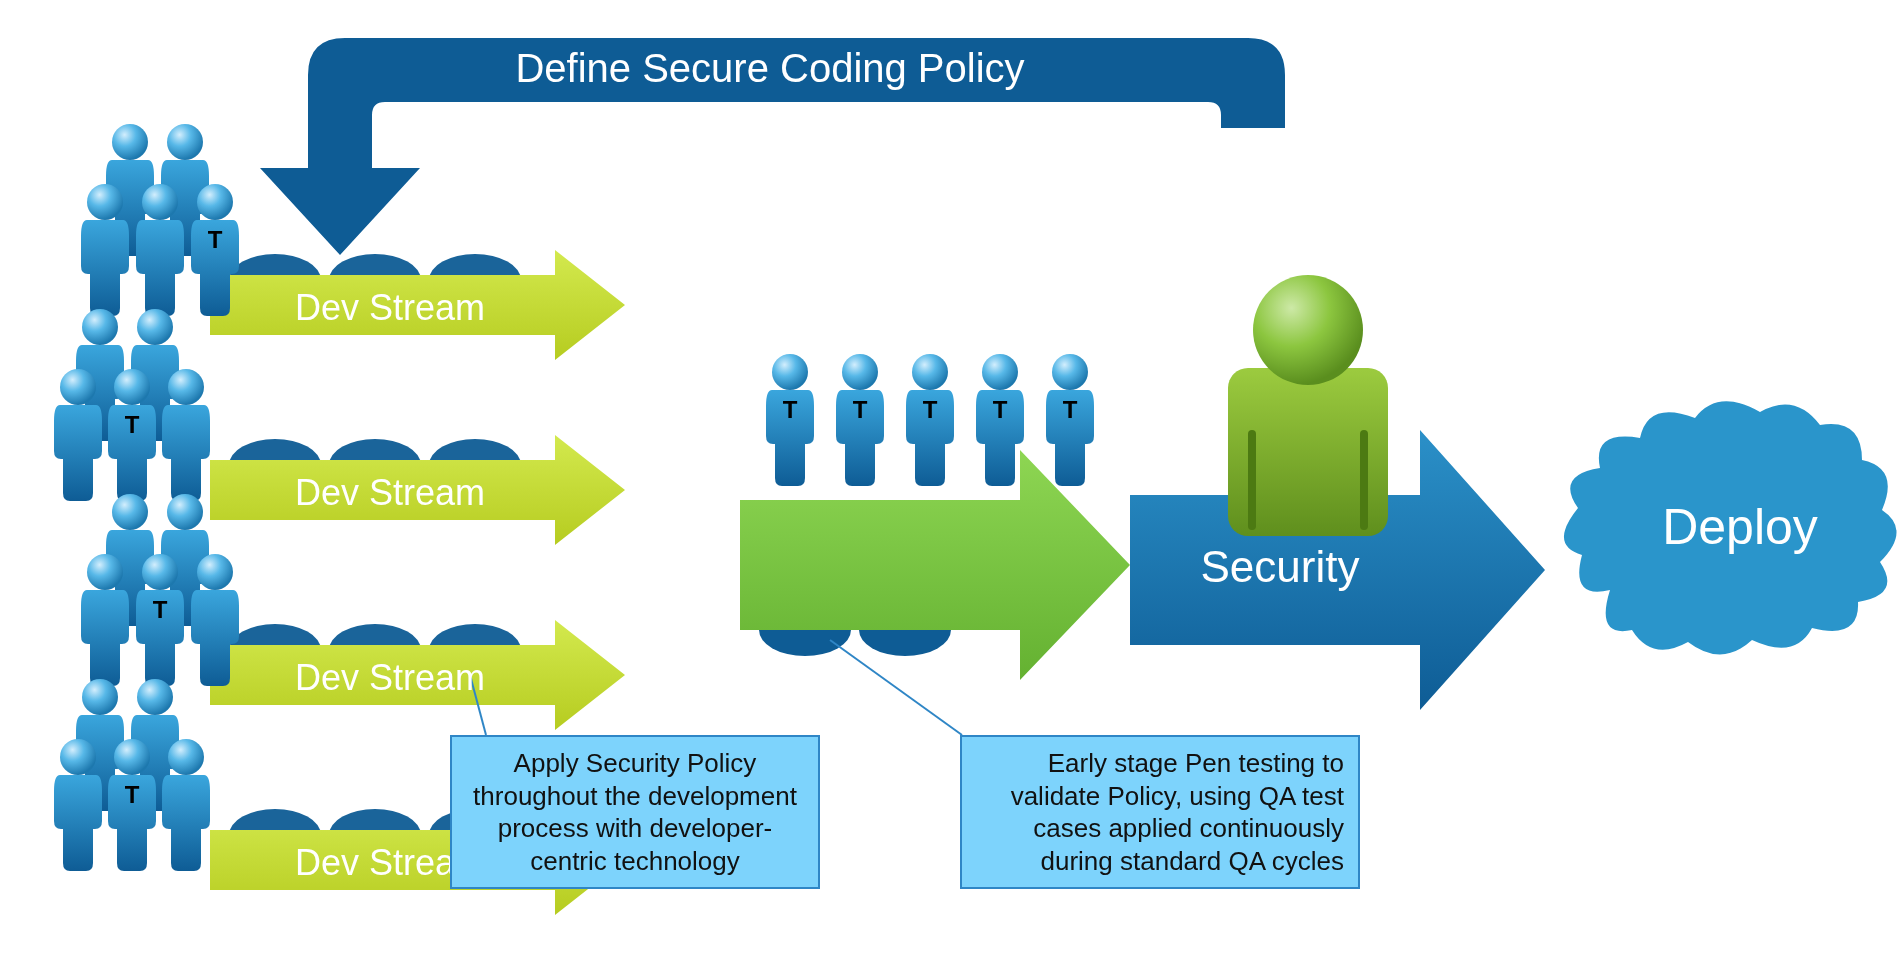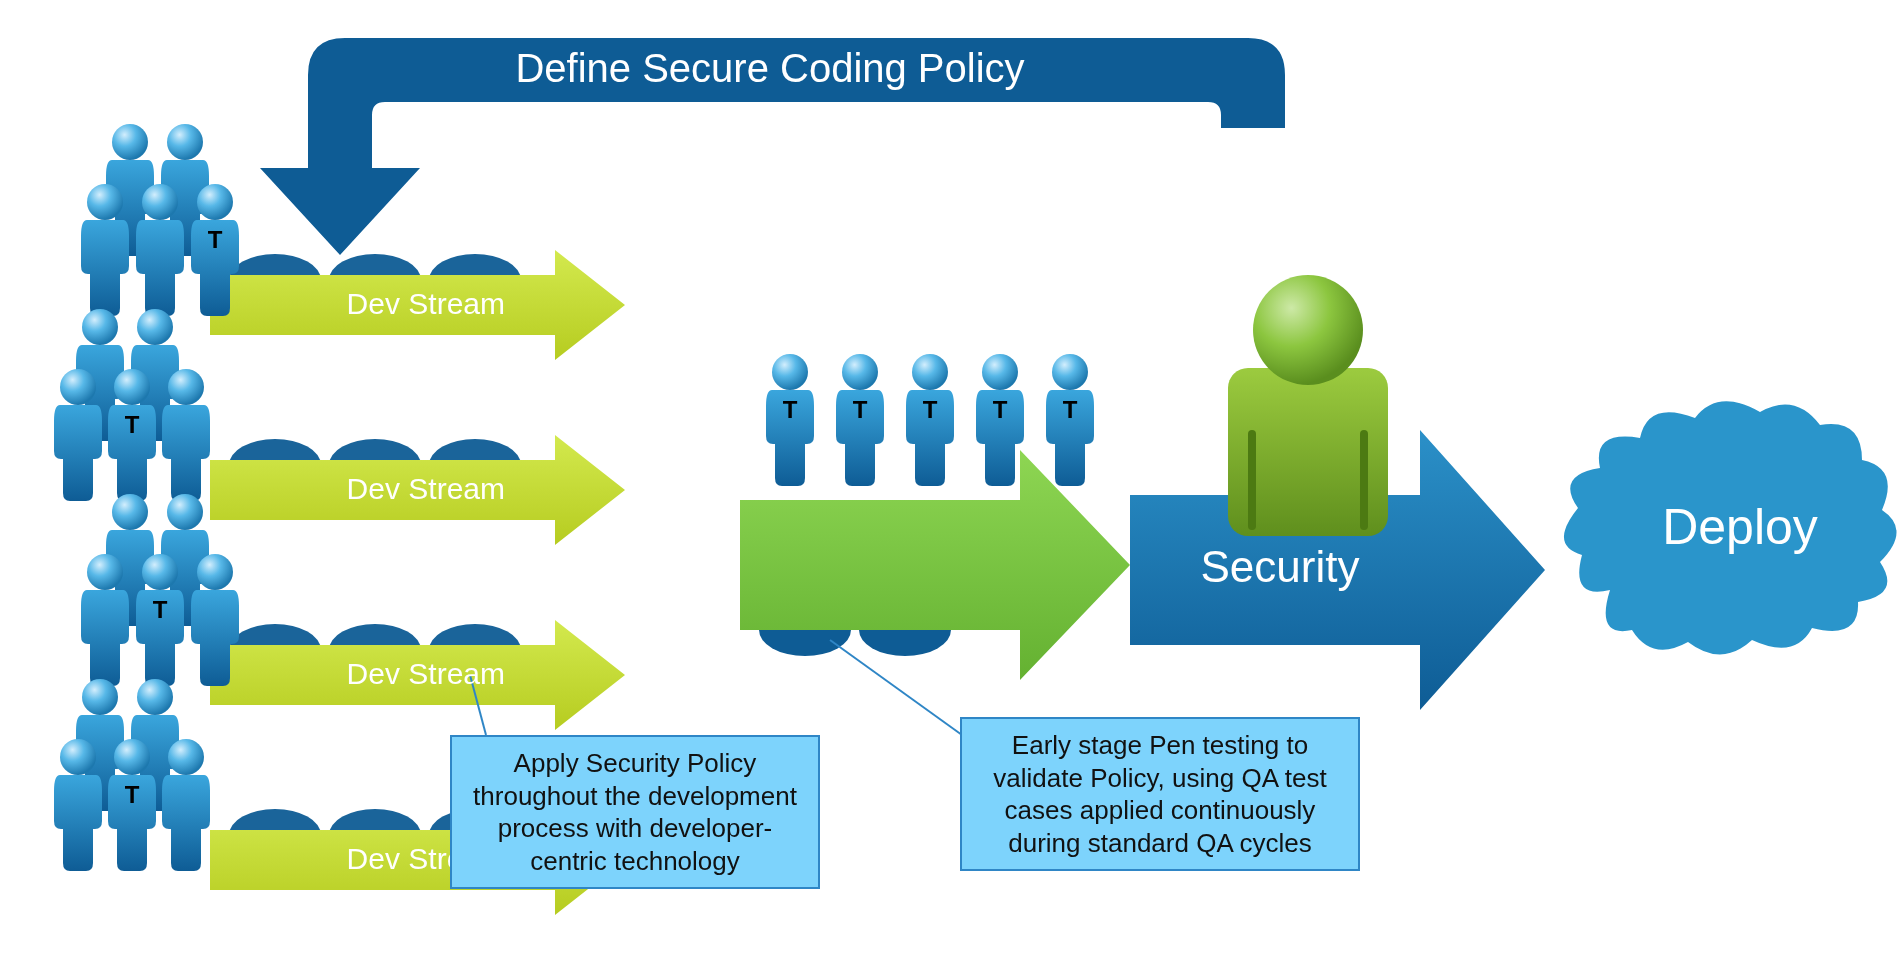--- a/index.html
+++ b/index.html
@@ -20,22 +20,22 @@
     color: #111;
     font-size: 26px;
     line-height: 1.25;
     text-align: center;
     padding: 10px 14px;
     box-sizing: border-box;
   }
   .arrow-label {
     position: absolute;
     color: #fff;
-    font-size: 30px;
-    text-align: right;
+    font-size: 36px;
+    text-align: center;
     pointer-events: none;
   }
   .big-label {
     position: absolute;
     color: #fff;
     font-size: 44px;
     text-align: center;
     pointer-events: none;
   }
   svg { display: block; }
@@ -244,15 +244,15 @@
   <div class="arrow-label" style="left:275px; top:657px; width:230px;">Dev Stream</div>
   <div class="arrow-label" style="left:275px; top:842px; width:230px;">Dev Stream</div>
 
 
   <div class="big-label" style="left:1150px; top:542px; width:260px;">Security</div>
 
   <div class="big-label" style="left:1620px; top:498px; width:240px; font-size:50px">Deploy</div>
 
   <div class="callout" style="left:450px; top:735px; width:370px;">Apply Security Policy throughout the development process with developer-centric technology</div>
 
-  <div class="callout" style="left:960px; top:717px; width:400px;">Early stage Pen testing to validate Policy, using QA test cases applied continuously during standard QA cycles</div>
+  <div class="callout" style="left:960px; top:735px; width:400px;text-align:right;">Early stage Pen testing to validate Policy, using QA test cases applied continuously during standard QA cycles</div>
 
 </div>
 
 </body></html>

